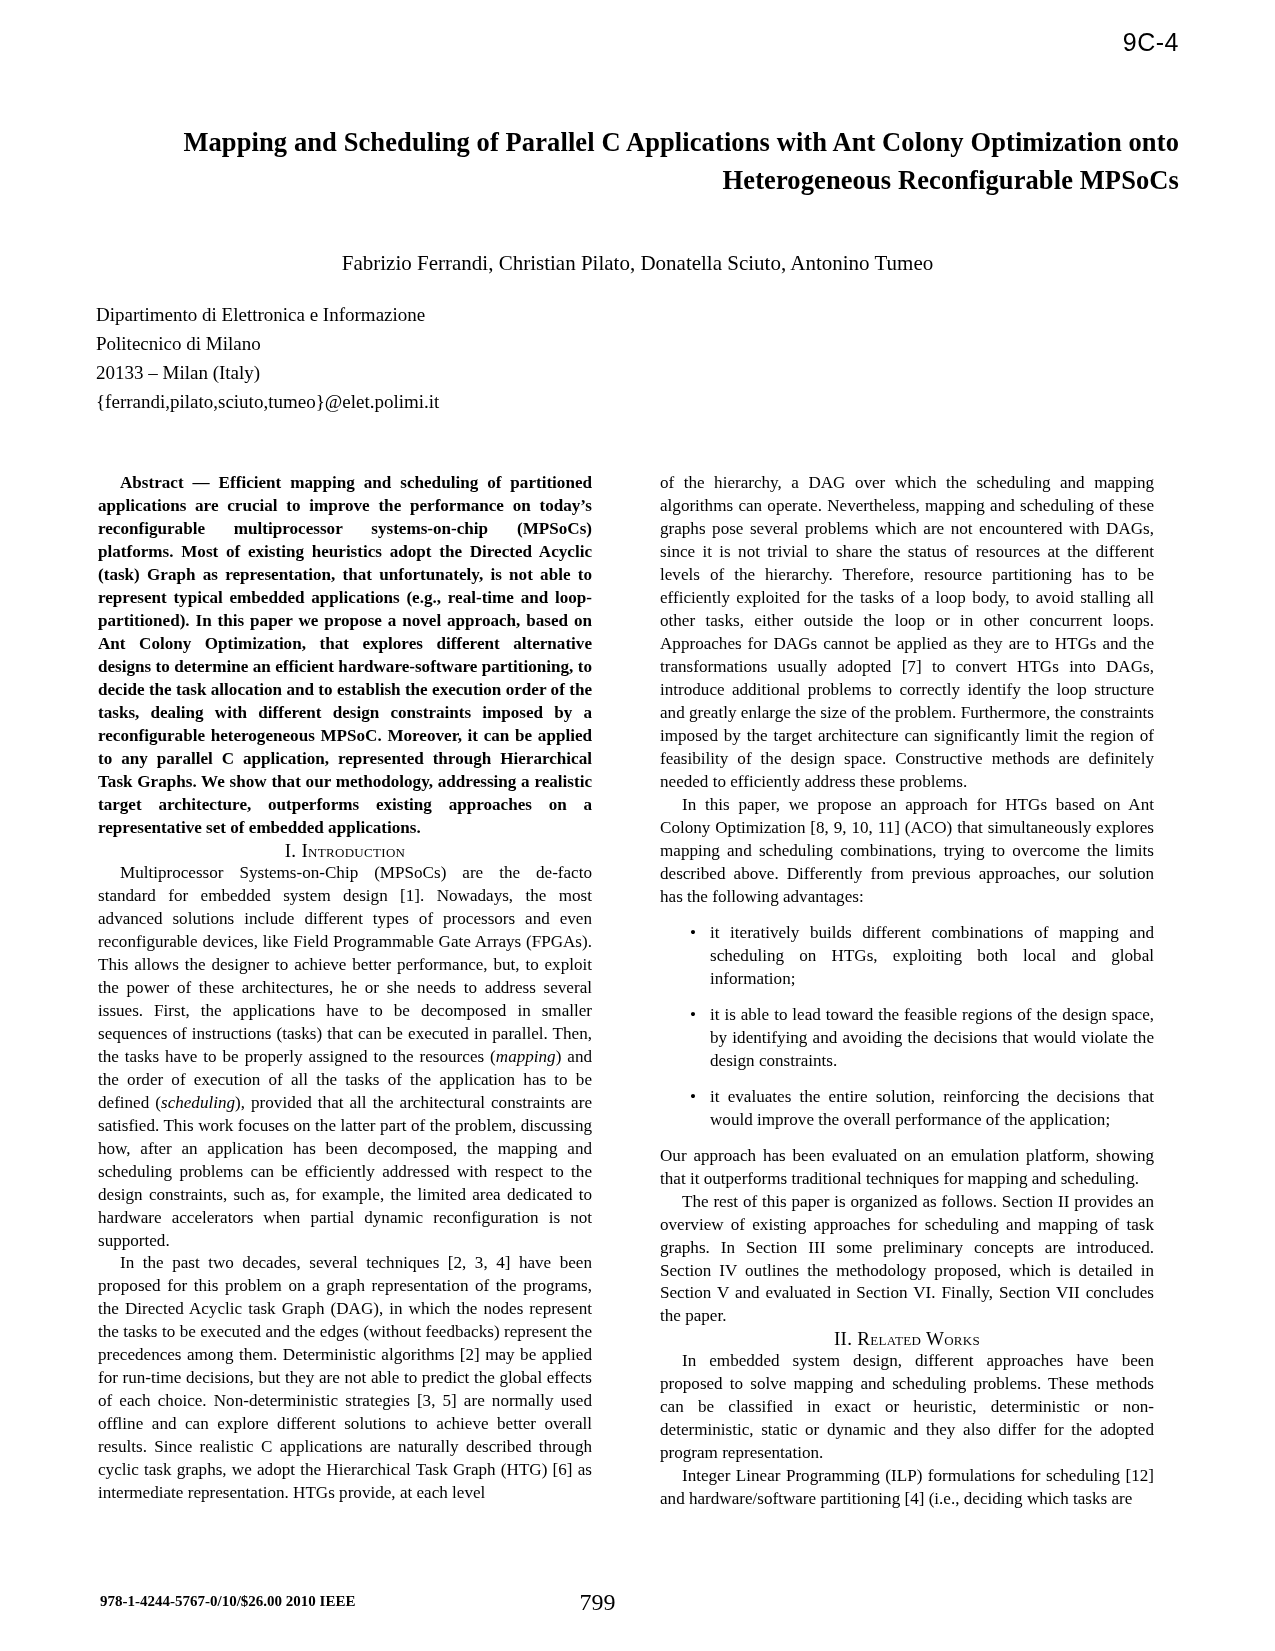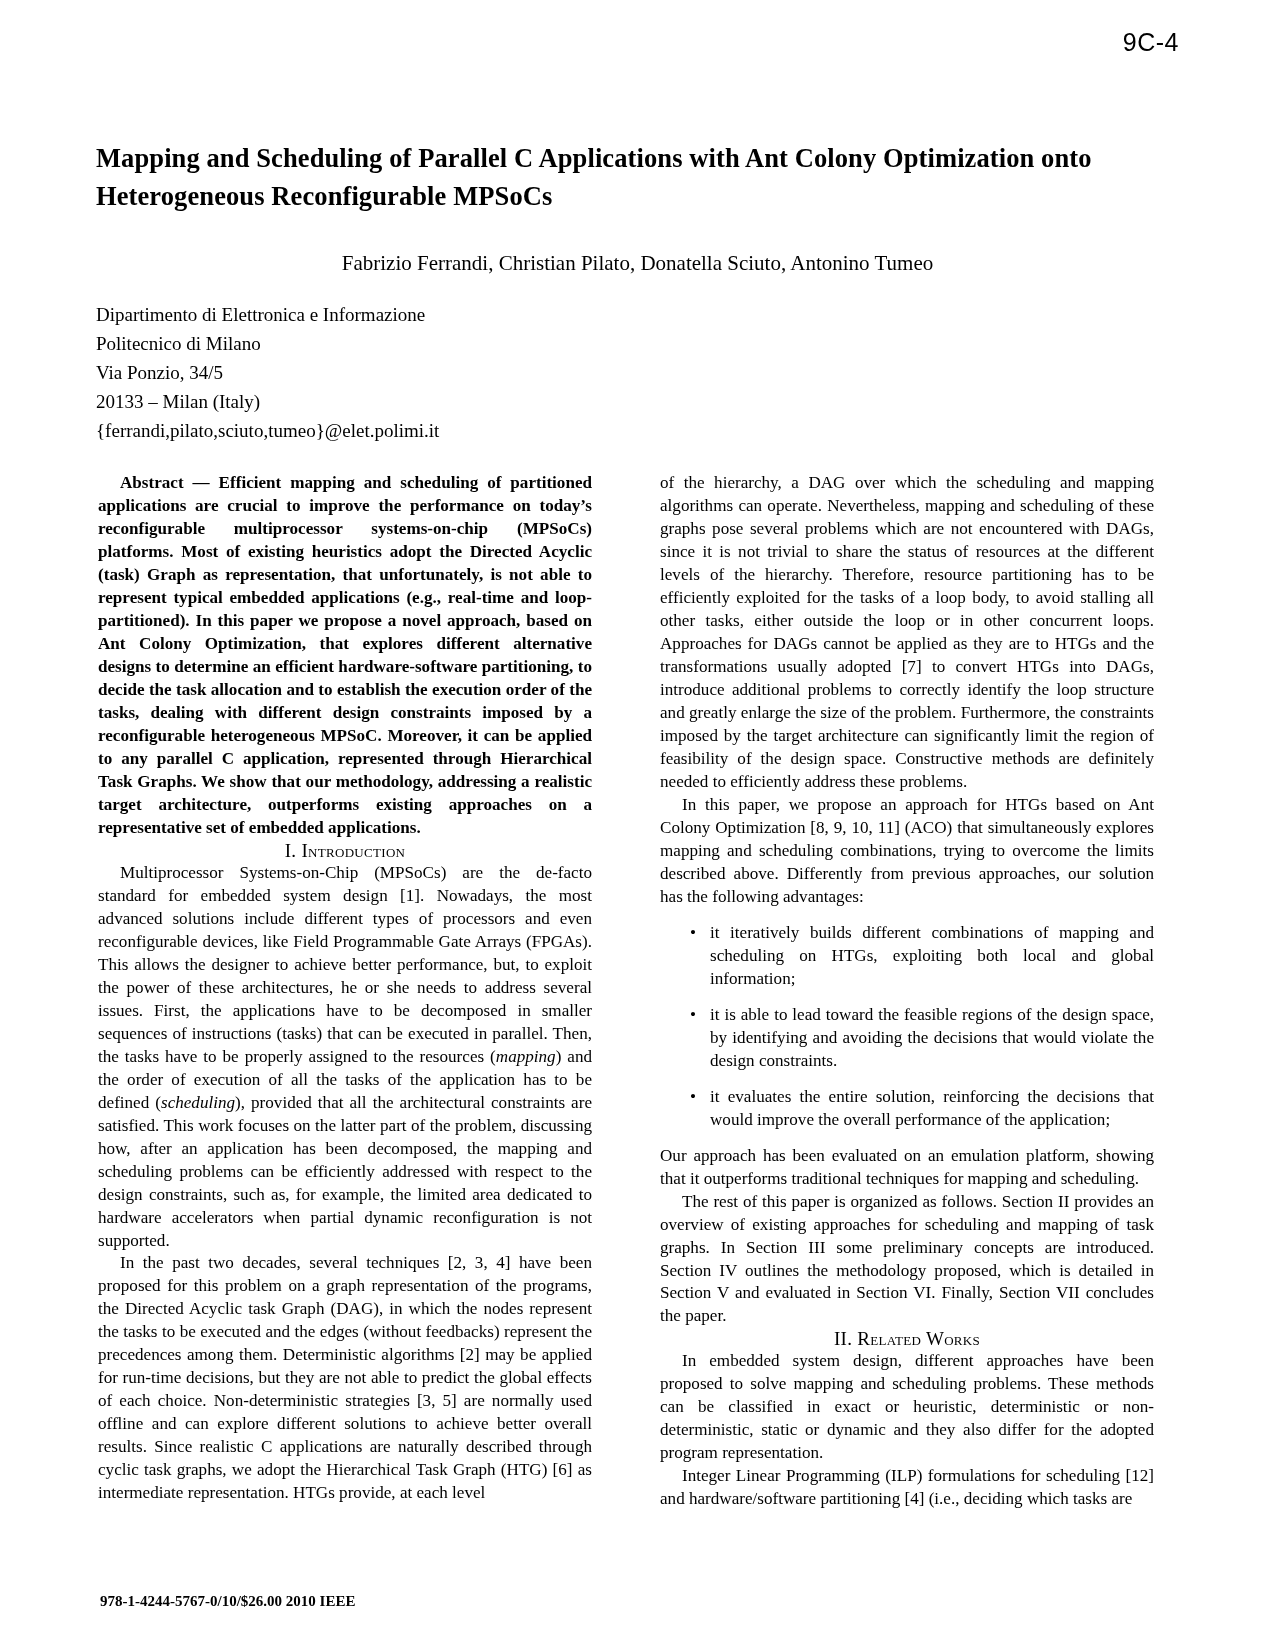--- a/index.html
+++ b/index.html
@@ -28,24 +28,24 @@
     right: 96px;
     font-size: 25px;
     letter-spacing: 0.5px;
     font-family: "Liberation Sans", "DejaVu Sans", sans-serif;
     font-weight: 400;
   }
 
   
   .title-block {
     position: absolute;
-    top: 140px;
+    top: 124px;
     left: 96px;
     width: 1083px;
-    text-align: left;
+    text-align: right;
   }
   .paper-title {
     font-size: 26.5px;
     font-weight: bold;
     line-height: 1.42;
     margin: 0;
     letter-spacing: 0.1px;
   }
 
   .authors {
@@ -166,21 +166,20 @@
 
   <div class="title-block">
     <h1 class="paper-title">Mapping and Scheduling of Parallel C Applications with Ant Colony Optimization onto Heterogeneous Reconfigurable MPSoCs</h1>
   </div>
 
   <div class="authors">Fabrizio Ferrandi, Christian Pilato, Donatella Sciuto, Antonino Tumeo</div>
 
   <div class="affiliation">
     <div>Dipartimento di Elettronica e Informazione</div>
     <div>Politecnico di Milano</div>
-    <div>Via Ponzio, 34/5</div>
     <div>20133 – Milan (Italy)</div>
     <div>{ferrandi,pilato,sciuto,tumeo}@elet.polimi.it</div>
   </div>
 
   <div class="columns">
 
     <div class="col col-left">
 
       <p class="abstract"><span>Abstract — </span><span>Efficient mapping and scheduling of partitioned applications are crucial to improve the performance on today’s reconfigurable multiprocessor systems-on-chip (MPSoCs) platforms. Most of existing heuristics adopt the Directed Acyclic (task) Graph as representation, that unfortunately, is not able to represent typical embedded applications (e.g., real-time and loop-partitioned). In this paper we propose a novel approach, based on Ant Colony Optimization, that explores different alternative designs to determine an efficient hardware-software partitioning, to decide the task allocation and to establish the execution order of the tasks, dealing with different design constraints imposed by a reconfigurable heterogeneous MPSoC. Moreover, it can be applied to any parallel C application, represented through Hierarchical Task Graphs. We show that our methodology, addressing a realistic target architecture, outperforms existing approaches on a representative set of embedded applications.</span></p>
 
@@ -211,14 +210,15 @@
       <h2 class="section sec-gap-before sec-gap-after">II. Related Works</h2>
 
       <p class="body">In embedded system design, different approaches have been proposed to solve mapping and scheduling problems. These methods can be classified in exact or heuristic, deterministic or non-deterministic, static or dynamic and they also differ for the adopted program representation.</p>
 
       <p class="body">Integer Linear Programming (ILP) formulations for scheduling [12] and hardware/software partitioning [4] (i.e., deciding which tasks are</p>
 
     </div>
   </div>
 
   <div class="footer-isbn">978-1-4244-5767-0/10/$26.00 2010 IEEE</div>
+  <div class="footer-page"><span>799</span></div>
 
 </div>
 
 </body></html>

